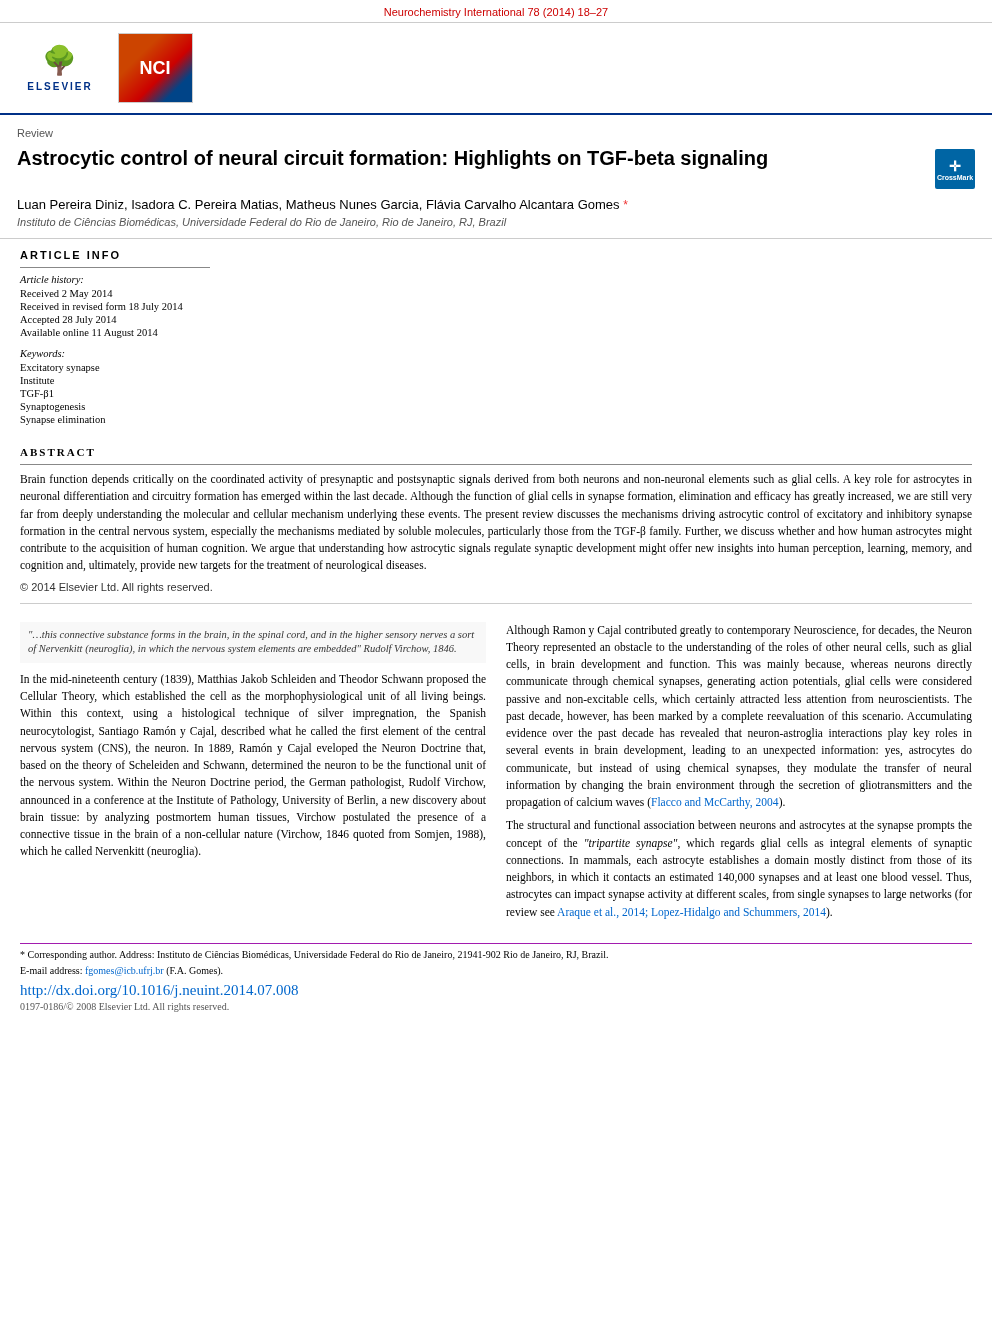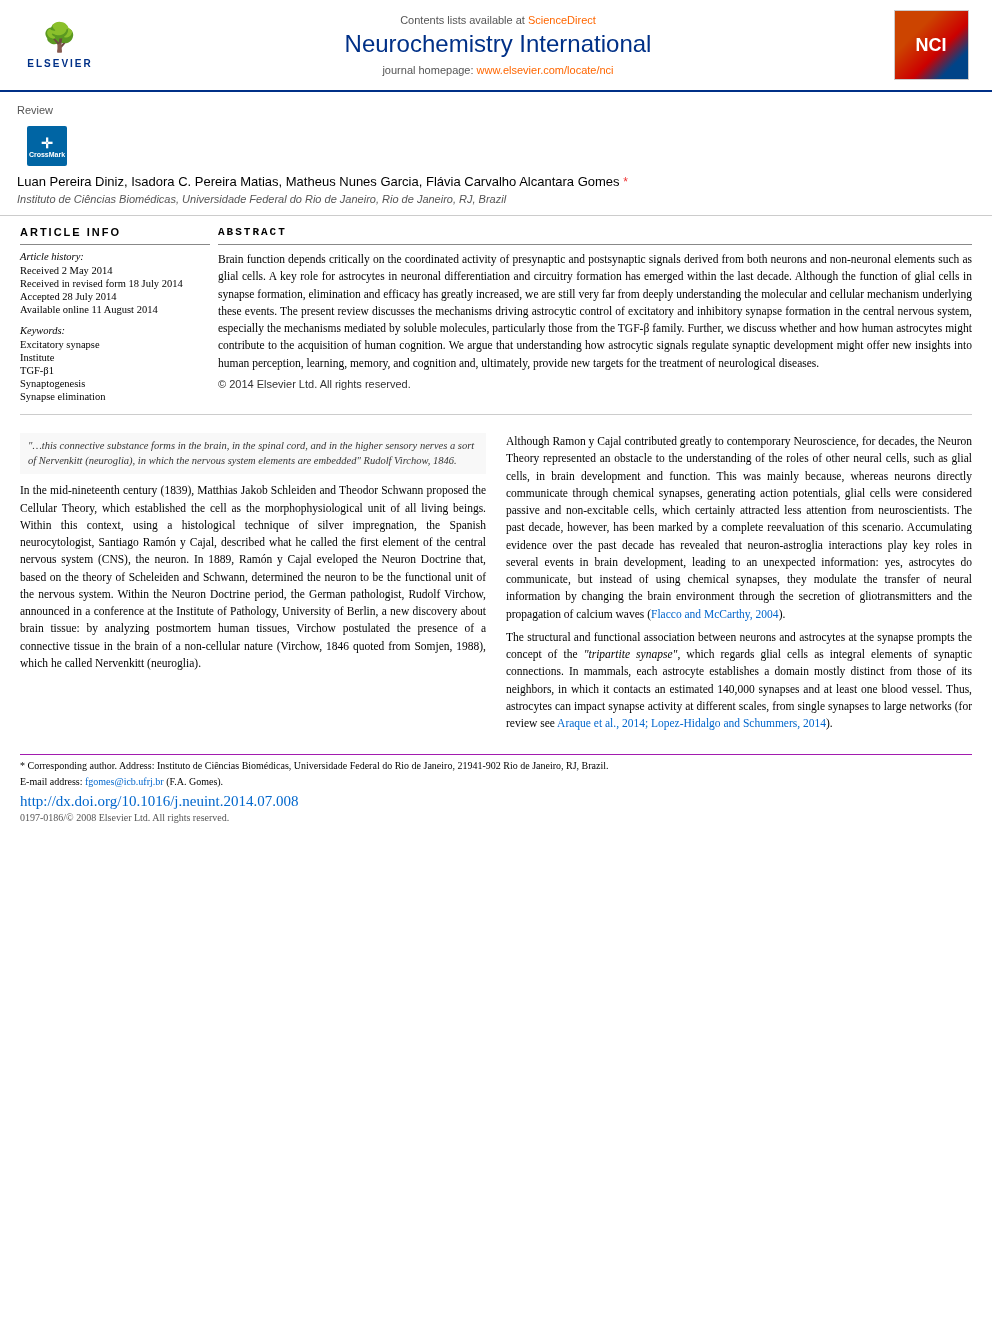--- a/index.html
+++ b/index.html
@@ -174,21 +174,22 @@
       font-size: 11px;
       color: #555;
       font-style: italic;
       margin-top: 4px;
       font-family: Arial, sans-serif;
     }
     
     .two-column-body {
       display: flex;
       padding: 10px 20px 0;
-      gap: 8px;
+      gap: 19px;
+      flex-direction: column;
     }
     
     .left-col {
       width: 190px;
       min-width: 190px;
     }
     .article-info-header {
       font-family: Arial, sans-serif;
       font-size: 11px;
       font-weight: bold;
@@ -224,21 +225,21 @@
     .keyword-item {
       font-size: 10.5px;
       color: #000;
       margin-bottom: 2px;
     }
     
     .right-col {
       flex: 1;
     }
     .abstract-header {
-      font-family: Liberation Mono, monospace;
+      font-family: Liberation Serif, serif;
       font-size: 11px;
       font-weight: bold;
       letter-spacing: 2px;
       color: #000;
       margin-bottom: 6px;
       text-transform: uppercase;
     }
     .abstract-block {
       border-top: 1px solid #888;
       padding-top: 6px;
@@ -325,49 +326,42 @@
       font-size: 10px;
       color: #555;
       margin-top: 2px;
     }
   </style>
 </head>
 <body>
 
 <div class="page-wrapper">
 
+  <div class="journal-top-bar">
+    <span>Neurochemistry International 78 (2014) 18–27</span>
+  </div>
 
   <div class="header-section">
     <div class="header-left">
       <div class="elsevier-logo">
         <div class="elsevier-tree">🌳</div>
         <div class="elsevier-text">ELSEVIER</div>
       </div>
     </div>
-    <div class="header-center">
-      <div class="contents-line">
-        <span>Contents lists available at</span>
-        <a class="science-direct-link">ScienceDirect</a>
-      </div>
-      <div class="journal-title-main">Neurochemistry International</div>
-      <div class="homepage-line">
-        <span>journal homepage: </span>
-        <a class="homepage-link">www.elsevier.com/locate/nci</a>
-      </div>
-    </div>
     <div class="header-right">
       <div class="nci-logo">
         <span>NCI</span>
       </div>
     </div>
   </div>
 
   <div class="article-section">
     <div class="review-label">Review</div>
     <div class="article-title-row">
+      <div class="article-title">Astrocytic control of neural circuit formation: Highlights on TGF-beta signaling</div>
       <div class="crossmark-badge">
         <div>
           <div class="cross">✛</div>
           <div style="font-size:7px;">CrossMark</div>
         </div>
       </div>
     </div>
     <div class="authors-line">
       <span>Luan Pereira Diniz, Isadora C. Pereira Matias, Matheus Nunes Garcia, Flávia Carvalho Alcantara Gomes</span>
       <span class="corresponding">*</span>

